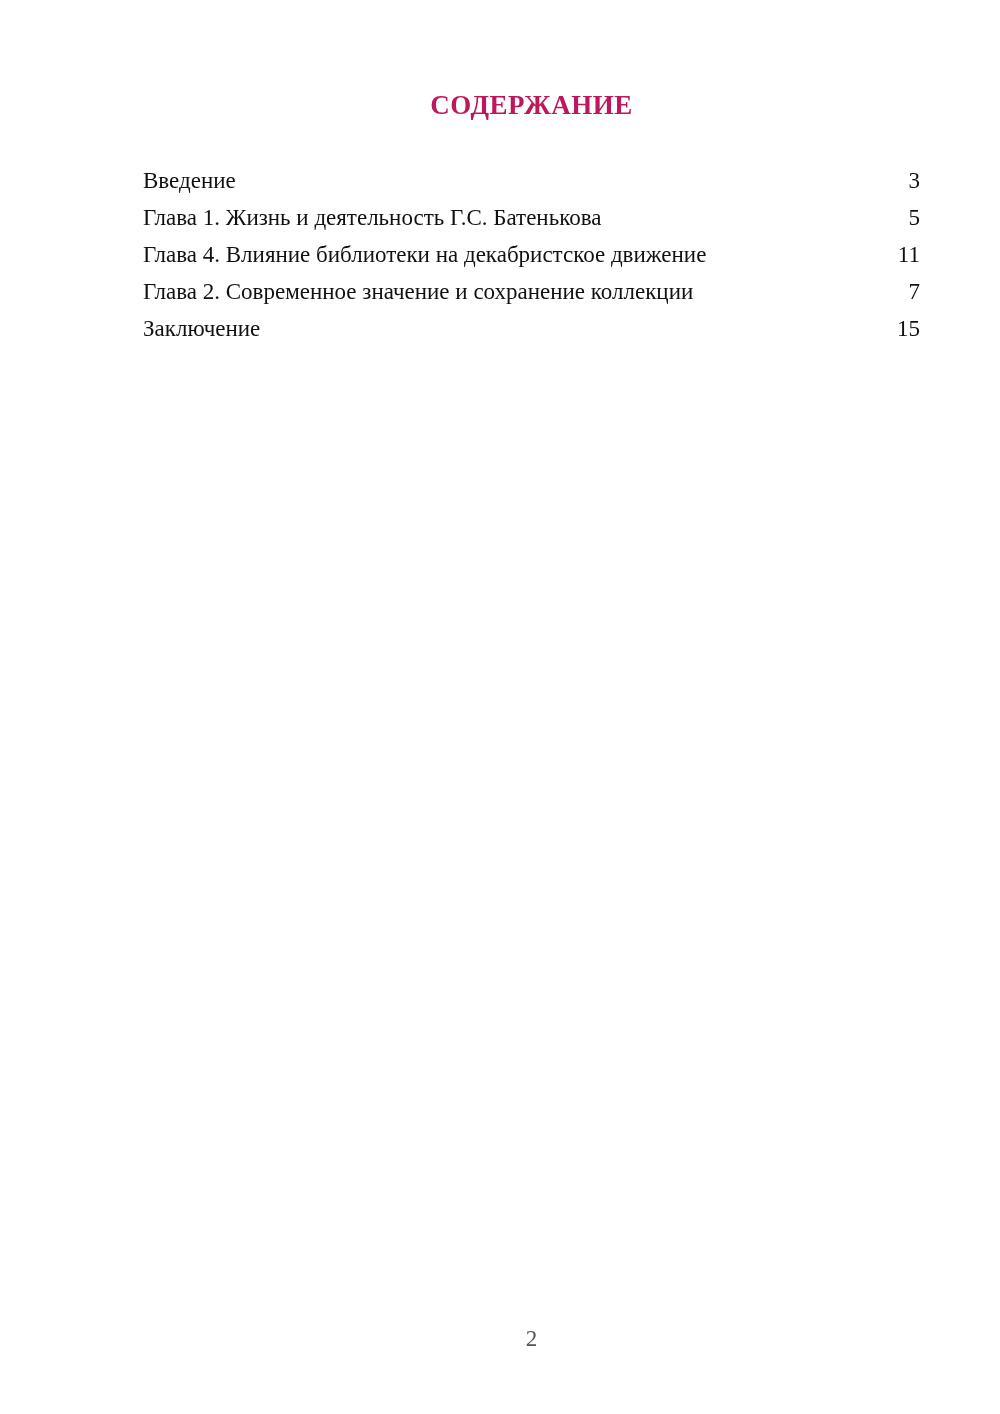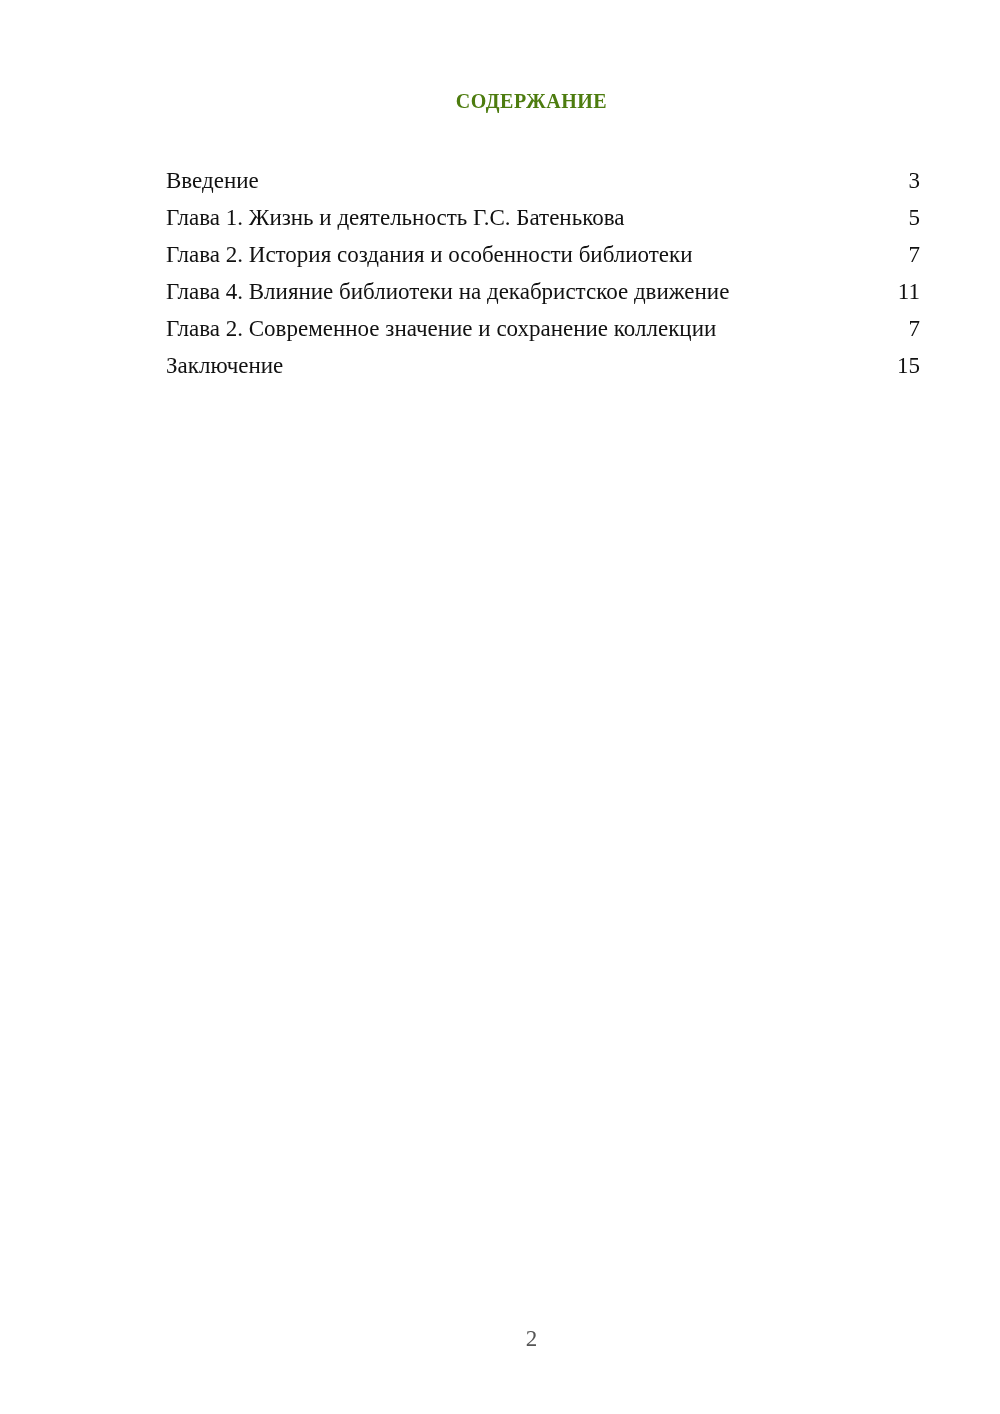--- a/index.html
+++ b/index.html
@@ -16,43 +16,42 @@
     color: #111111;
     overflow: hidden;
   }
   .doc-title {
     position: absolute;
     top: 90px;
     left: 143px;
     right: 80px;
     margin: 0;
     text-align: center;
-    font-size: 20px;
+    font-size: 27px;
     font-weight: bold;
     letter-spacing: 0.5px;
-    color: #4d7c0f;
+    color: #be185d;
   }
   .toc {
     position: absolute;
     top: 162px;
     left: 143px;
     right: 80px;
   }
   .toc-row {
     display: flex;
     justify-content: space-between;
     align-items: baseline;
     font-size: 23px;
     line-height: 37px;
     white-space: nowrap;
   }
   .toc-label {
     flex: 1 1 auto;
     overflow: hidden;
-    margin-left: 23px;
   }
   .toc-page {
     flex: 0 0 auto;
     padding-left: 20px;
     text-align: right;
   }
   .page-number {
     position: absolute;
     top: 1326px;
     left: 143px;
@@ -74,24 +73,20 @@
     <div class="toc-row">
       <span class="toc-label">Введение</span>
       <span class="toc-page">3</span>
     </div>
 
     <div class="toc-row">
       <span class="toc-label">Глава 1. Жизнь и деятельность Г.С. Батенькова</span>
       <span class="toc-page">5</span>
     </div>
 
-    <div class="toc-row">
-      <span class="toc-label">Глава 2. История создания и особенности библиотеки</span>
-      <span class="toc-page">7</span>
-    </div>
 
 
     <div class="toc-row">
       <span class="toc-label">Глава 4. Влияние библиотеки на декабристское движение</span>
       <span class="toc-page">11</span>
     </div>
 
     <div class="toc-row">
       <span class="toc-label">Глава 2. Современное значение и сохранение коллекции</span>
       <span class="toc-page">7</span>

